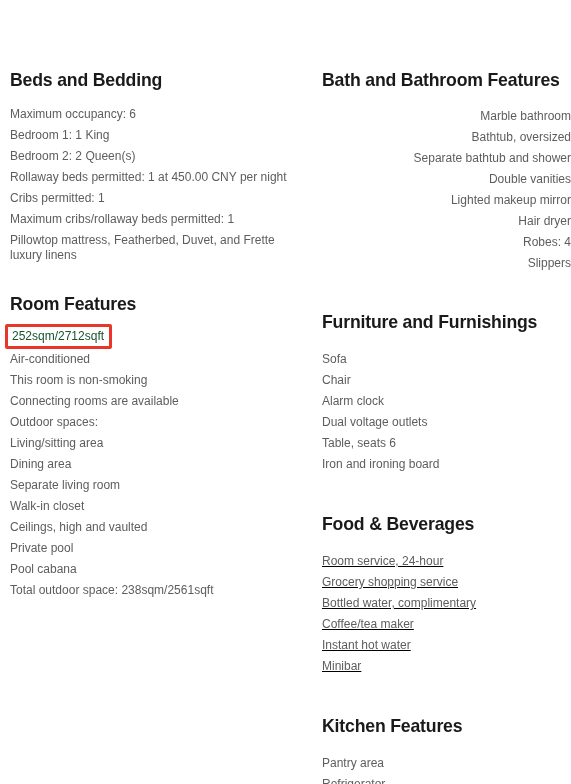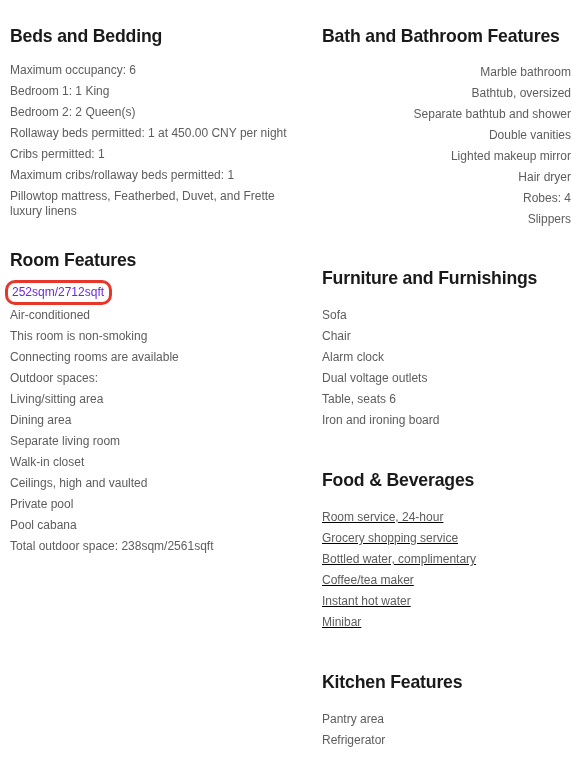--- a/index.html
+++ b/index.html
@@ -12,20 +12,21 @@
     height: 784px;
     overflow: hidden;
     font-family: "Liberation Sans", sans-serif;
     position: relative;
   }
   .page {
     position: relative;
     width: 571px;
     height: 604px;
     background: #ffffff;
+    margin-top: 44px;
   }
   .col {
     position: absolute;
     top: 0;
   }
   .col-left {
     left: 10px;
     width: 290px;
   }
   .col-right {
@@ -60,25 +61,25 @@
     white-space: normal;
   }
   .feature-item.wrap {
     line-height: 15px;
     padding-top: 3px;
     padding-bottom: 3px;
   }
   .feature-item.highlighted {
     display: inline-block;
     border: 3px solid #e8372a;
-    border-radius: 10px;
+    border-radius: 2px;
     padding: 1px 5px 1px 4px;
     margin-left: -5px;
     line-height: 17px;
-    color: #6d28d9;
+    color: #14532d;
     box-sizing: border-box;
   }
   
   #sec-beds { padding-top: 25px; }
   #sec-beds .feature-list { padding-top: 13px; }
   #sec-room { padding-top: 27px; }
   #sec-room .feature-list { padding-top: 9px; }
   
   #sec-bath { padding-top: 25px; text-align: right; }
   #sec-bath .feature-list { padding-top: 15px; }

